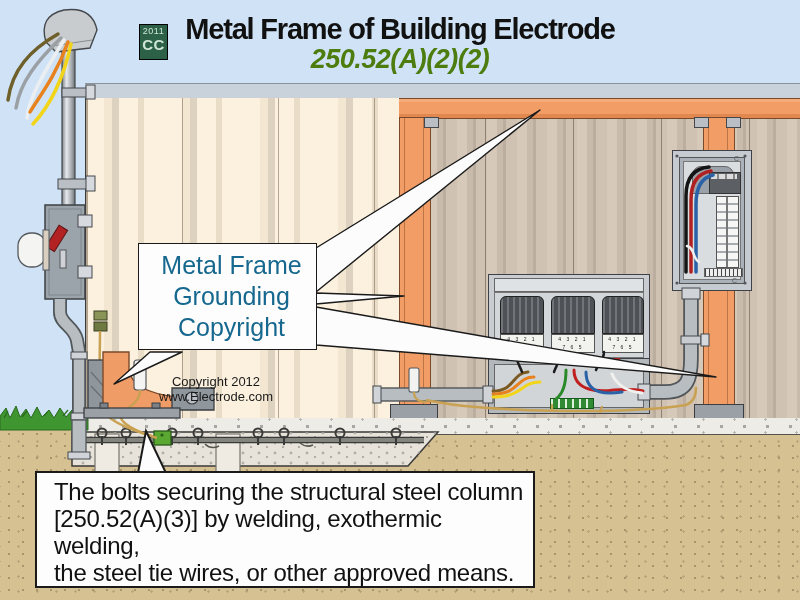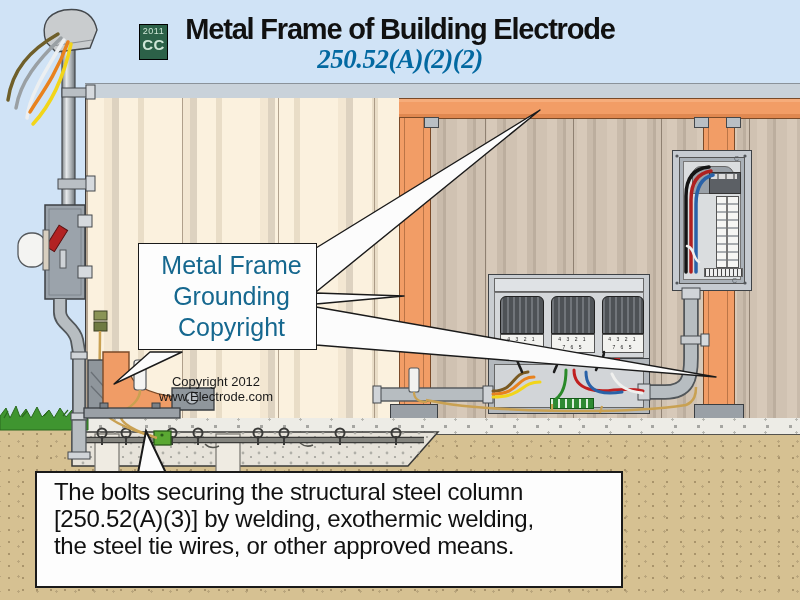--- a/index.html
+++ b/index.html
@@ -60,32 +60,32 @@
   .pnl-bkr{border:1px solid #555;
     background-image:
       linear-gradient(90deg, transparent 0 9px, #777 9px 11px, transparent 11px),
       repeating-linear-gradient(180deg,#f6f6f4 0 6px,#a8acb0 6px 8px);}
   .pnl-lbl{background-color:#eee;border:1px solid #666;
     background-image:repeating-linear-gradient(90deg,#444 0 1.5px, transparent 1.5px 4px);}
   .pnl-mark{color:#5a6066;font-size:7px;line-height:7px;}
   
   .title{left:0;top:13px;width:800px;text-align:center;color:#111;
          font-size:29px;font-weight:700;letter-spacing:-1.2px;}
-  .subtitle{left:0;top:44px;width:800px;text-align:center;color:#0369a1;
-            font-size:27px;font-weight:700;font-style:italic;letter-spacing:-0.5px;font-family:Liberation Serif, serif;}
+  .subtitle{left:0;top:44px;width:800px;text-align:center;color:#4d7c0f;
+            font-size:27px;font-weight:700;font-style:italic;letter-spacing:-0.5px;}
   .badge{left:139px;top:24px;width:27px;height:34px;background:#2c6148;border:1px solid #000000;
          color:#cfe6d6;text-align:center;}
   .badge .yr{font-size:9px;line-height:12px;letter-spacing:0.5px;}
   .badge .cc{font-size:15px;line-height:15px;font-weight:700;letter-spacing:0.5px;}
   .callout{left:138px;top:243px;width:179px;height:107px;background:#fdfdfd;
            border:1.7px solid #1a1a1a;text-align:center;padding-top:6px;box-sizing:border-box;}
   .callout div{font-size:25px;line-height:31px;color:#16688f;margin-left:8px;}
   .copyright{left:140px;top:374px;width:152px;text-align:center;color:#1a1a1a;
              font-size:13px;line-height:15px;}
-  .notebox{left:35px;top:471px;width:588px;height:117px;background:#fdfdfd;
+  .notebox{left:35px;top:471px;width:500px;height:117px;background:#fdfdfd;
            border:2.5px solid #1a1a1a;box-sizing:border-box;padding:5px 0 0 17px;}
   .notebox div{font-size:24px;line-height:27px;color:#111;letter-spacing:-0.3px;}
 </style>
 </head>
 <body>
 
 <div id="stage">
 
   <div class="abs fascia" style="left:85px;top:83px;width:715px;height:15px;"></div>
   <div class="abs int-wall" style="left:397px;top:117px;width:403px;height:303px;"></div>

